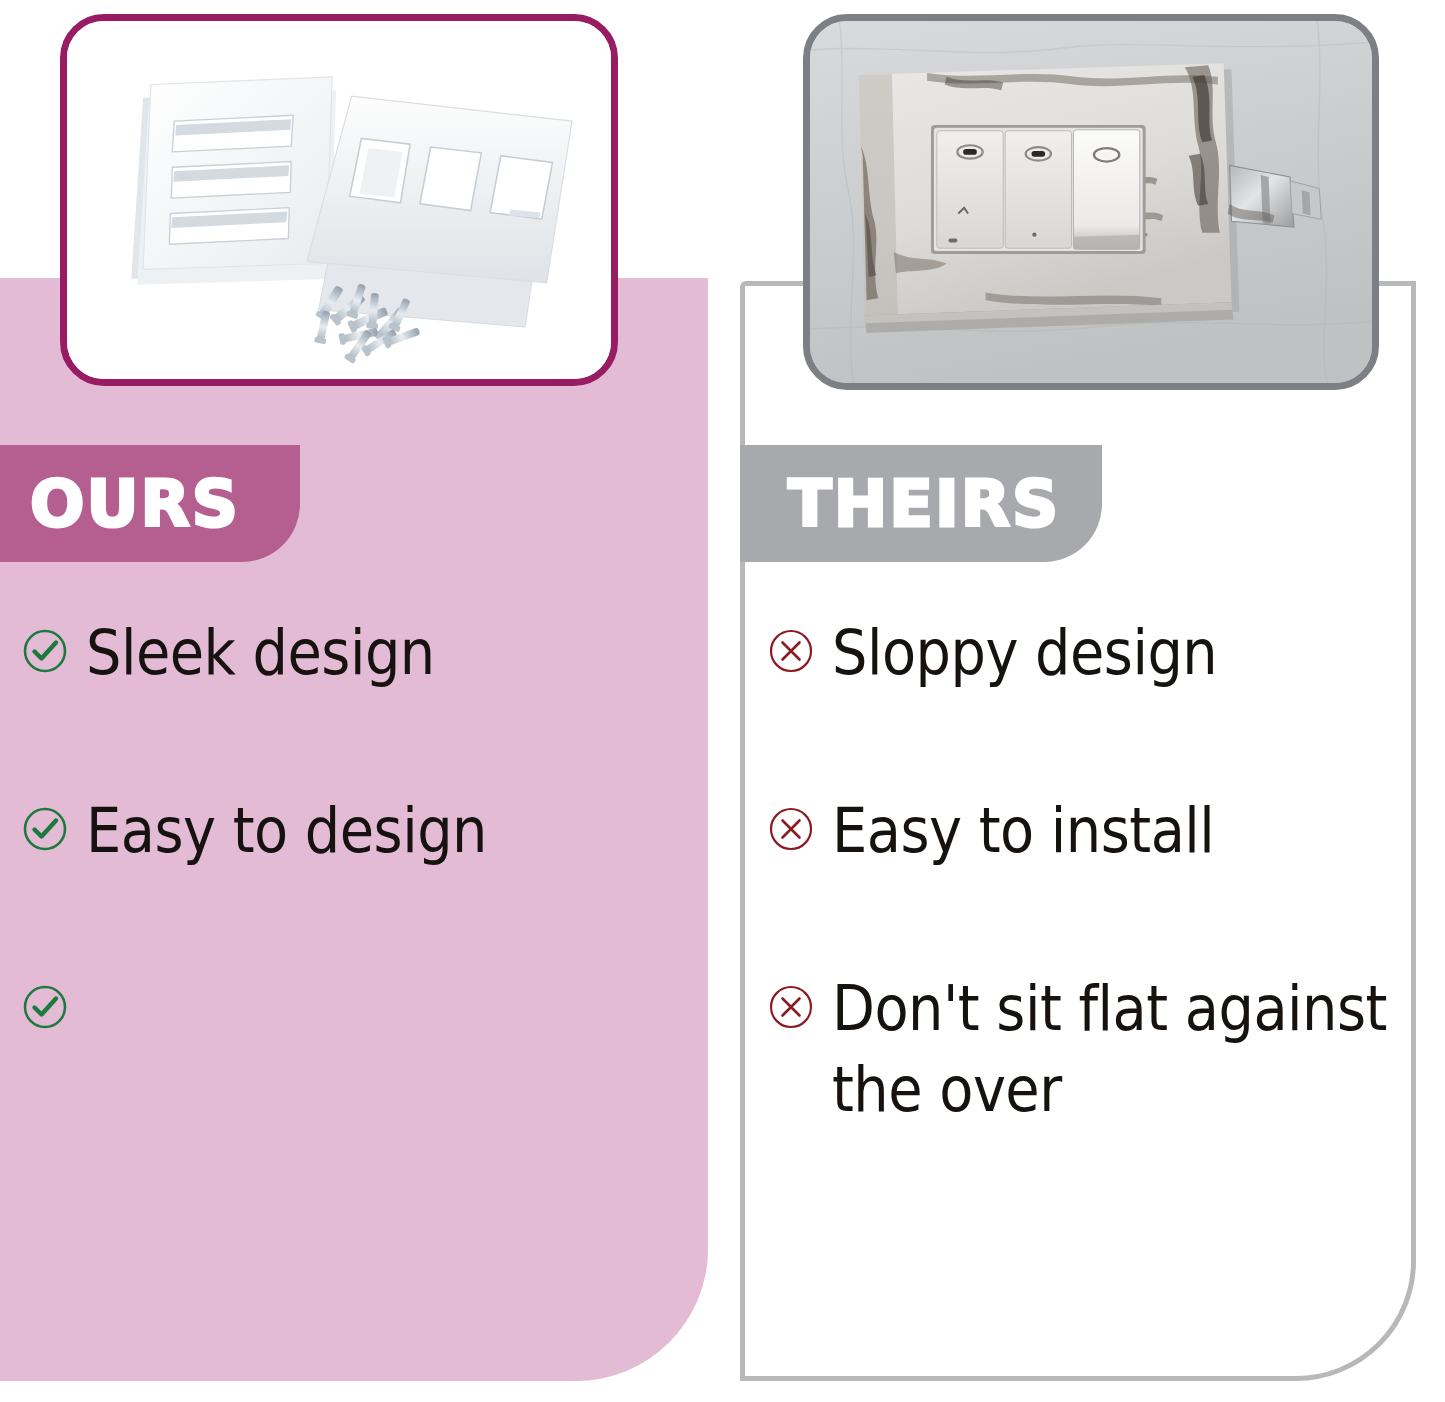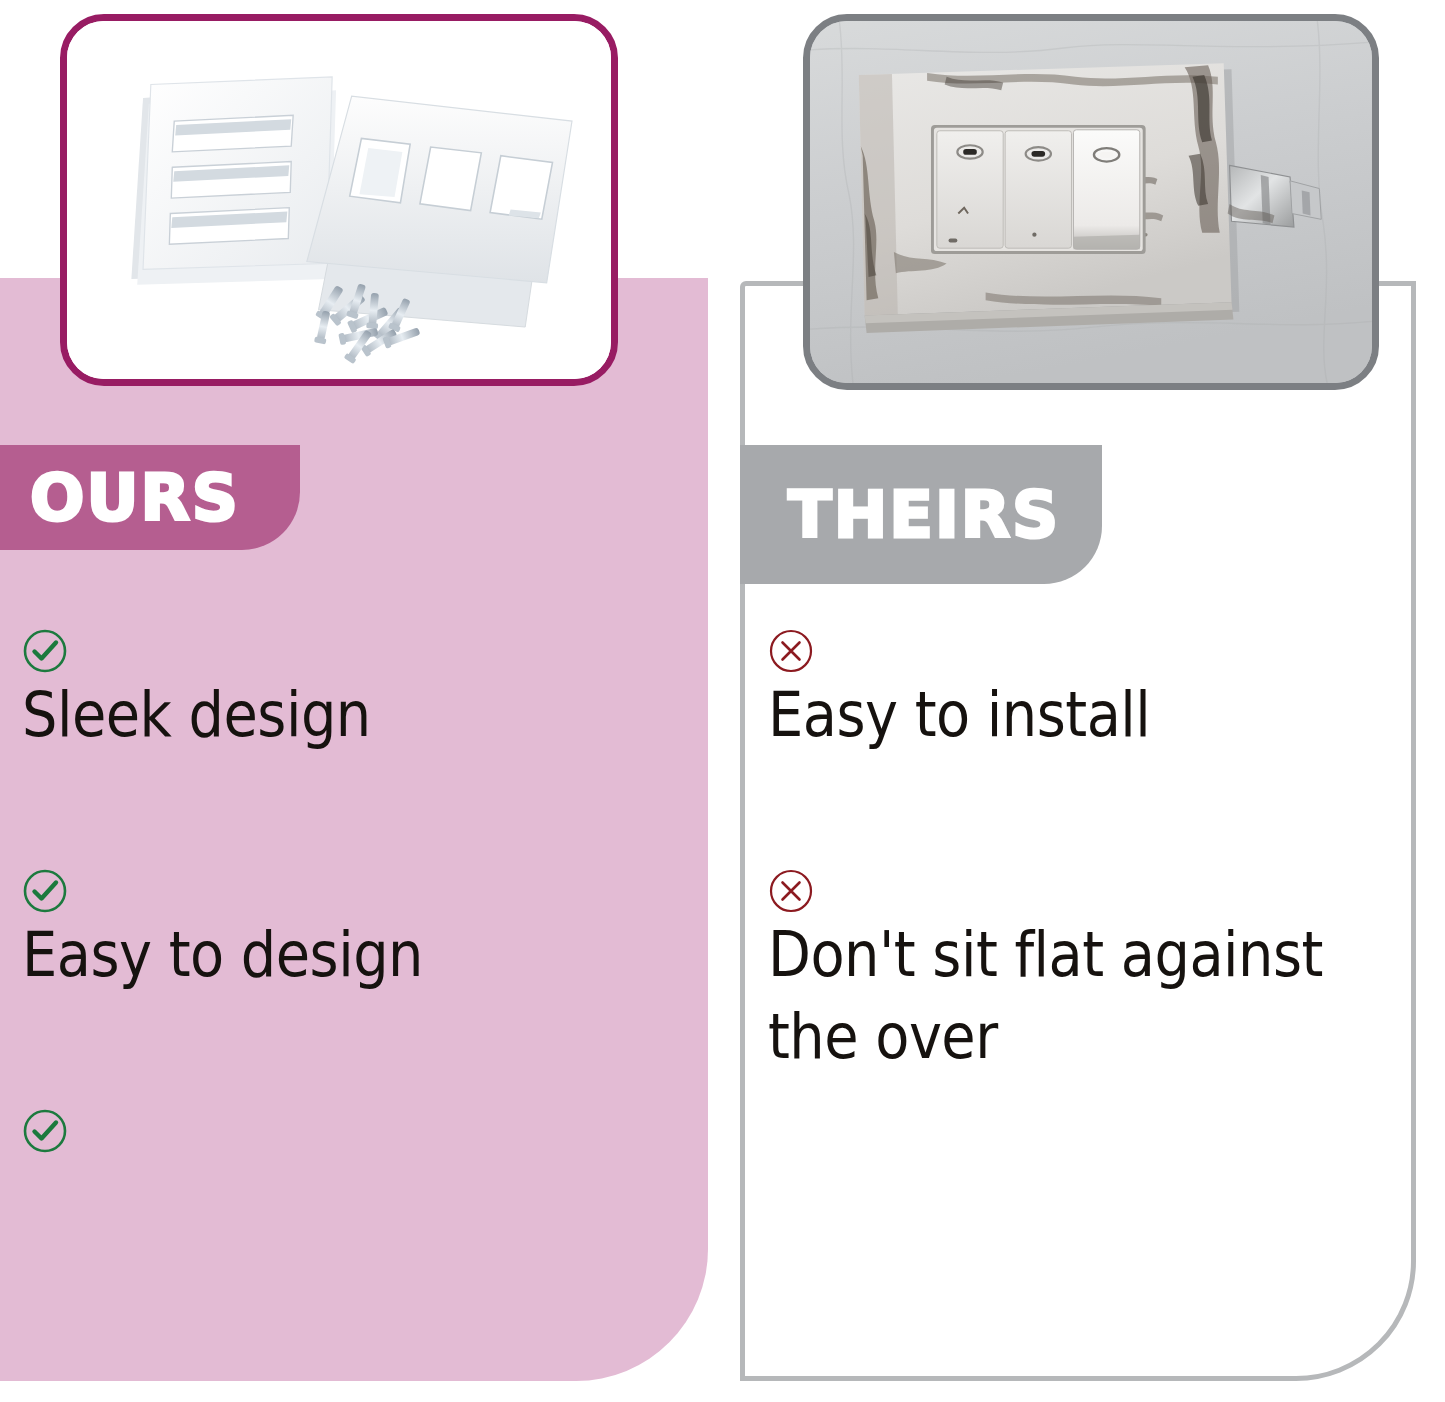--- a/index.html
+++ b/index.html
@@ -71,30 +71,30 @@
   .banner {
     position: absolute;
     display: flex;
     align-items: center;
     box-sizing: border-box;
   }
   .banner-ours {
     left: 0;
     top: 445px;
     width: 300px;
-    height: 105px;
+    height: 117px;
     background: #B55E90;
     border-bottom-right-radius: 58px;
     padding-left: 30px;
   }
   .banner-theirs {
     left: 740px;
     top: 445px;
     width: 362px;
-    height: 139px;
+    height: 117px;
     background: #A7A9AC;
     border-bottom-right-radius: 58px;
     padding-left: 48px;
   }
   .banner-label {
     color: #ffffff;
     font-family: "DejaVu Sans", sans-serif;
     font-weight: bold;
     font-size: 64px;
     letter-spacing: 2px;
@@ -112,21 +112,20 @@
   }
   .feature-list-theirs {
     left: 768px;
     top: 612px;
     width: 620px;
   }
   .feature-row {
     display: flex;
     align-items: flex-start;
     margin-bottom: 96px;
-    flex-direction: column;
   }
   .feature-icon {
     flex: 0 0 auto;
     width: 46px;
     height: 46px;
     margin-top: 16px;
     margin-right: 18px;
   }
   .feature-text {
     font-family: "DejaVu Sans Condensed", "Liberation Sans Narrow", "Liberation Sans", sans-serif;
@@ -377,34 +376,43 @@
     </g>
   </svg>
 </div>
 
 <div class="banner banner-theirs">
   <span class="banner-label">THEIRS</span>
 </div>
 
 <div class="feature-list feature-list-theirs">
 
-
   <div class="feature-row">
     <span class="feature-icon">
       <svg viewBox="0 0 46 46" width="46" height="46">
         <circle cx="23" cy="23" r="20" fill="none" stroke="#8C1A20" stroke-width="2.2"></circle>
         <path d="M14.5 14.5 L31.5 31.5 M31.5 14.5 L14.5 31.5" fill="none" stroke="#8C1A20" stroke-width="2.6" stroke-linecap="round"></path>
       </svg>
     </span>
-    <span class="feature-text">Easy to install</span>
+    <span class="feature-text">Sloppy design</span>
   </div>
 
   <div class="feature-row">
     <span class="feature-icon">
       <svg viewBox="0 0 46 46" width="46" height="46">
         <circle cx="23" cy="23" r="20" fill="none" stroke="#8C1A20" stroke-width="2.2"></circle>
         <path d="M14.5 14.5 L31.5 31.5 M31.5 14.5 L14.5 31.5" fill="none" stroke="#8C1A20" stroke-width="2.6" stroke-linecap="round"></path>
       </svg>
     </span>
+    <span class="feature-text">Easy to install</span>
+  </div>
+
+  <div class="feature-row">
+    <span class="feature-icon">
+      <svg viewBox="0 0 46 46" width="46" height="46">
+        <circle cx="23" cy="23" r="20" fill="none" stroke="#8C1A20" stroke-width="2.2"></circle>
+        <path d="M14.5 14.5 L31.5 31.5 M31.5 14.5 L14.5 31.5" fill="none" stroke="#8C1A20" stroke-width="2.6" stroke-linecap="round"></path>
+      </svg>
+    </span>
     <span class="feature-text">Don't sit flat against the over</span>
   </div>
 
 </div>
 
 </body></html>

